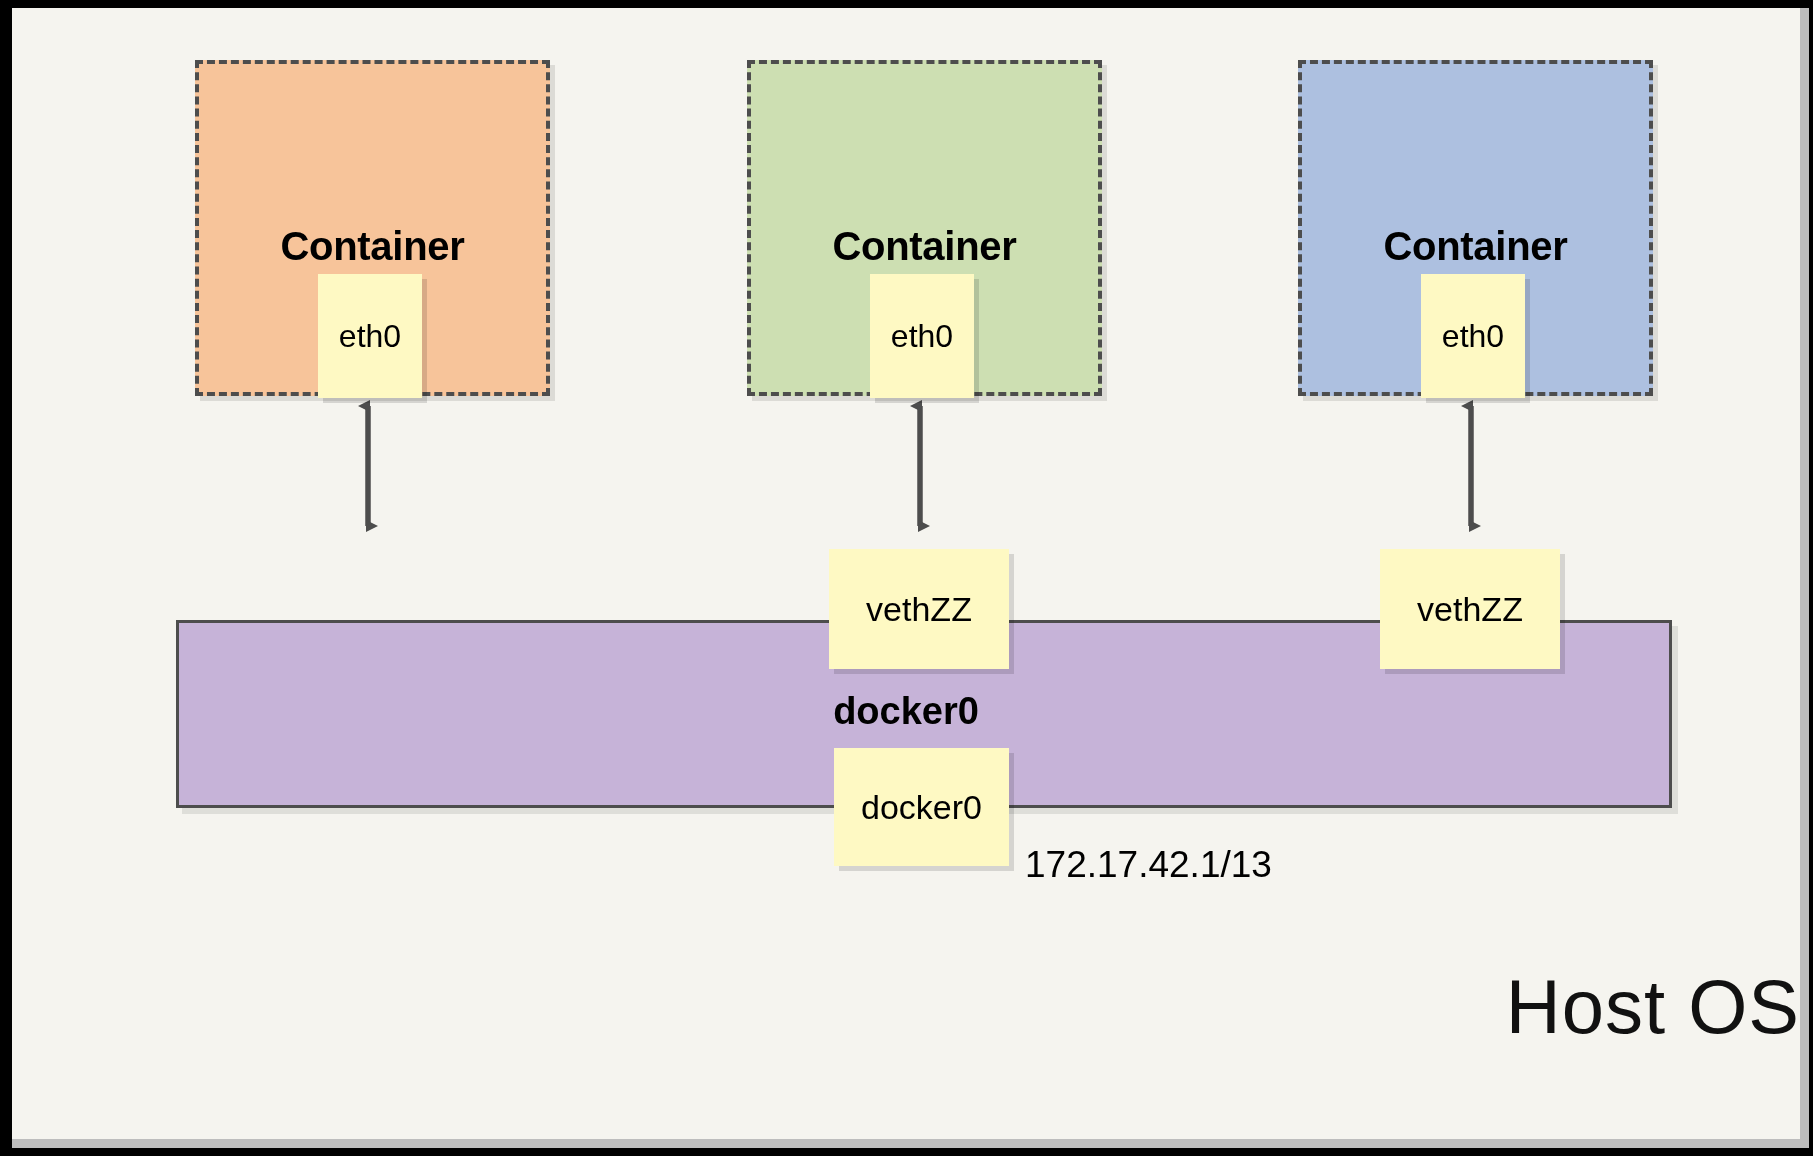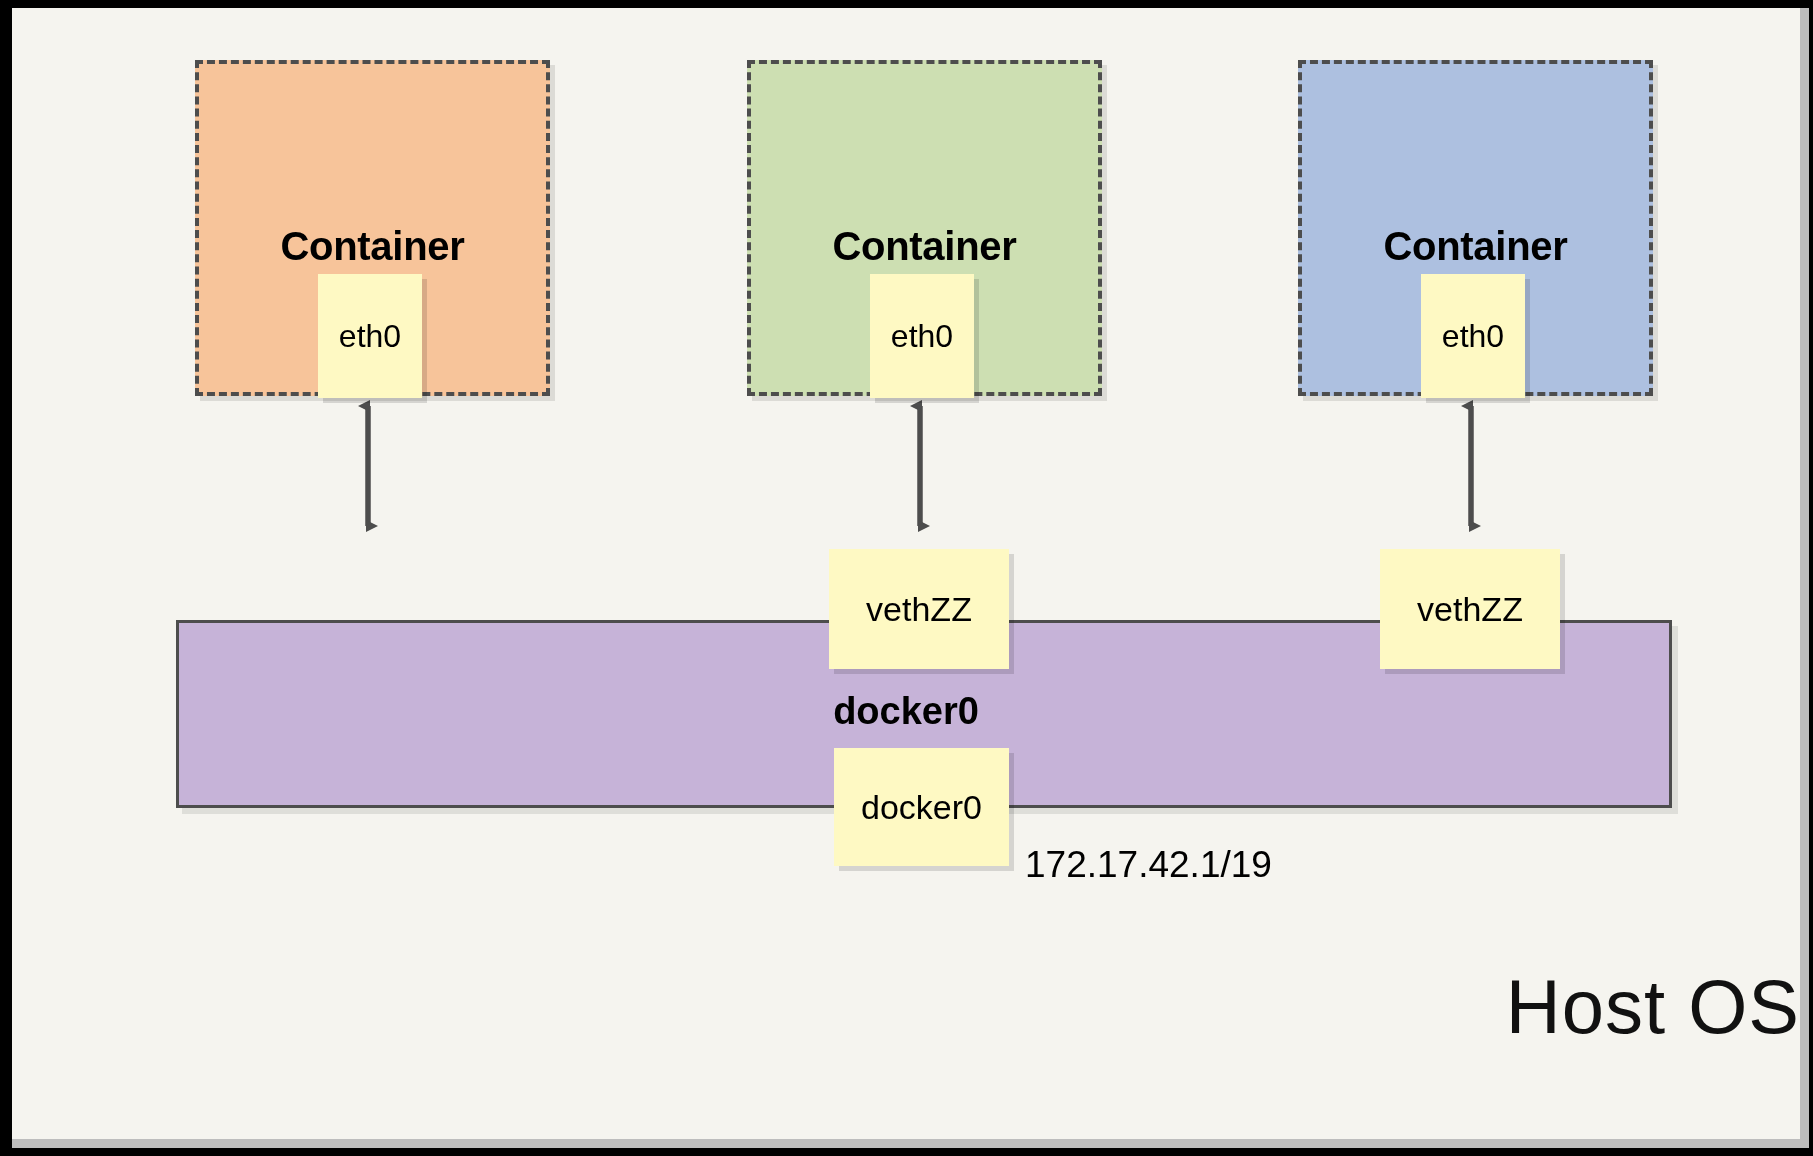--- a/index.html
+++ b/index.html
@@ -200,19 +200,19 @@
         <span>vethZZ</span>
       </div>
       <div class="chip veth" style="left:1368px; top:541px; width:180px; height:120px;">
         <span>vethZZ</span>
       </div>
 
       <div class="chip dock" style="left:822px; top:740px; width:175px; height:118px;">
         <span>docker0</span>
       </div>
 
-      <div id="ip-label" style="left:1013px; top:836px;">172.17.42.1/19</div>
+      <div id="ip-label" style="left:1013px; top:836px;">172.17.42.1/13</div>
 
       <div id="host-os-label" style="top:955px;">Host OS</div>
 
     </div>
   </div>
 </div>
 
 </body></html>

